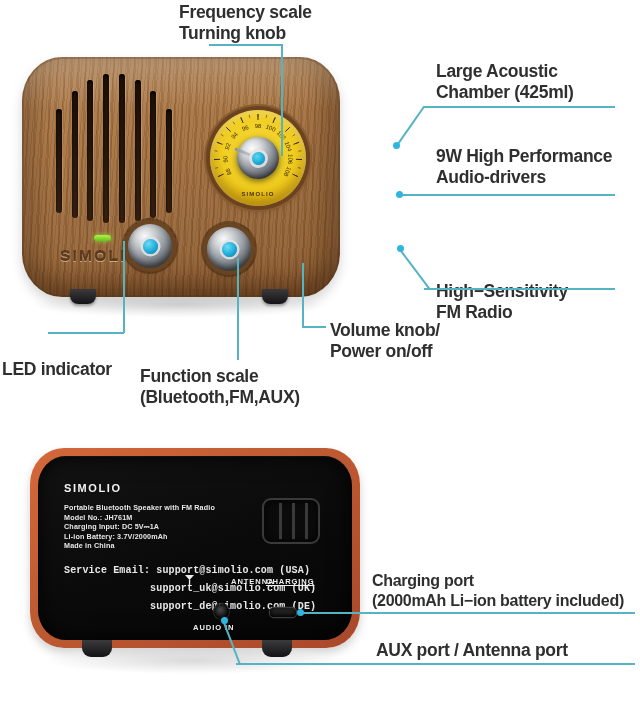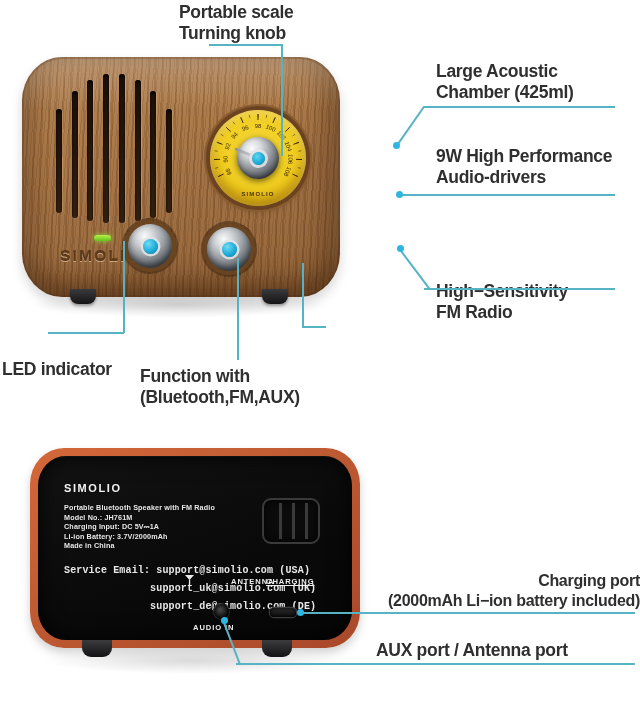--- a/index.html
+++ b/index.html
@@ -313,21 +313,21 @@
         <span style="transform: translate(-19.9172px, -16.7125px) rotate(-50deg) translate(-50%, -50%);">VOL</span>
         <span style="transform: translate(16.7125px, -19.9172px) rotate(40deg) translate(-50%, -50%);">OFF</span>
         <span style="transform: translate(19.9172px, 16.7125px) rotate(130deg) translate(-50%, -50%);">MAX</span>
       </div>
     <div class="knob" id="knob-vol"></div>
 
     <div class="foot" style="left:48px;  top:232px;"></div>
     <div class="foot" style="left:240px; top:232px;"></div>
   </div>
 
-  <div class="callout" style="left:179px; top:2px; width:180px;">Portable scale
+  <div class="callout" style="left:179px; top:2px; width:180px;">Frequency scale
 Turning knob</div>
   <div class="ln lnh" style="left:209px; top:44px; width:73px;"></div>
   <div class="ln lnv" style="left:281px; top:44px; height:112px;"></div>
 
   <div class="callout" style="left:436px; top:61px; width:200px;">Large Acoustic
 Chamber (425ml)</div>
   <div class="ln lnh" style="left:424px; top:106px; width:191px;"></div>
   <div class="diag" style="left:396px; top:145px; width:48px; transform:rotate(-55deg);"></div>
   <div class="dot" style="left:393px; top:142px;"></div>
 
@@ -335,28 +335,30 @@
 Audio-drivers</div>
   <div class="ln lnh" style="left:400px; top:194px; width:215px;"></div>
   <div class="dot" style="left:396px; top:191px;"></div>
 
   <div class="callout" style="left:436px; top:240px; width:180px;margin-top:41px;">High−Sensitivity
 FM Radio</div>
   <div class="ln lnh" style="left:424px; top:288px; width:191px;"></div>
   <div class="diag" style="left:400px; top:248px; width:50px; transform:rotate(53deg);"></div>
   <div class="dot" style="left:397px; top:245px;"></div>
 
+  <div class="callout" style="left:330px; top:320px; width:180px;">Volume knob/
+Power on/off</div>
   <div class="ln lnv" style="left:302px; top:263px; height:64px;"></div>
   <div class="ln lnh" style="left:302px; top:326px; width:24px;"></div>
 
   <div class="callout" style="left:2px; top:339px; width:170px;margin-top:20px;">LED indicator</div>
   <div class="ln lnv" style="left:123px; top:241px; height:92px;"></div>
   <div class="ln lnh" style="left:48px; top:332px; width:76px;"></div>
 
-  <div class="callout" style="left:140px; top:366px; width:240px;">Function with
+  <div class="callout" style="left:140px; top:366px; width:240px;">Function scale
 (Bluetooth,FM,AUX)</div>
   <div class="ln lnv" style="left:237px; top:258px; height:102px;"></div>
 
   <div id="hr-divider"></div>
 
   <div class="shadow-ellipse" style="left:42px; top:648px; width:300px; height:26px;"></div>
 
   <div id="radio-back">
     <div class="back-shell"></div>
     <div class="back-panel">
@@ -384,21 +386,21 @@
       <div class="port-lbl" style="left:228px; top:121px;text-decoration:underline;">CHARGING</div>
       <div id="jack-aux"></div>
       <div id="jack-usb"></div>
       <div class="port-lbl" style="left:155px; top:167px;">AUDIO IN</div>
     </div>
 
     <div class="back-foot" style="left:52px;  top:192px;"></div>
     <div class="back-foot" style="left:232px; top:192px;"></div>
   </div>
 
-  <div class="callout small" style="left:372px; top:571px; width:268px; text-align:right;">Charging port
+  <div class="callout small" style="left:372px; top:571px; width:268px; text-align:left;">Charging port
 (2000mAh Li−ion battery included)</div>
   <div class="ln lnh" style="left:300px; top:612px; width:335px;"></div>
   <div class="dot" style="left:297px; top:609px;"></div>
 
   <div class="callout" style="left:376px; top:640px; width:262px;">AUX port / Antenna port</div>
   <div class="ln lnh" style="left:236px; top:663px; width:399px;"></div>
   <div class="diag" style="left:224px; top:620px; width:46px; transform:rotate(69deg);"></div>
   <div class="dot" style="left:221px; top:617px;"></div>
 
 </div>

